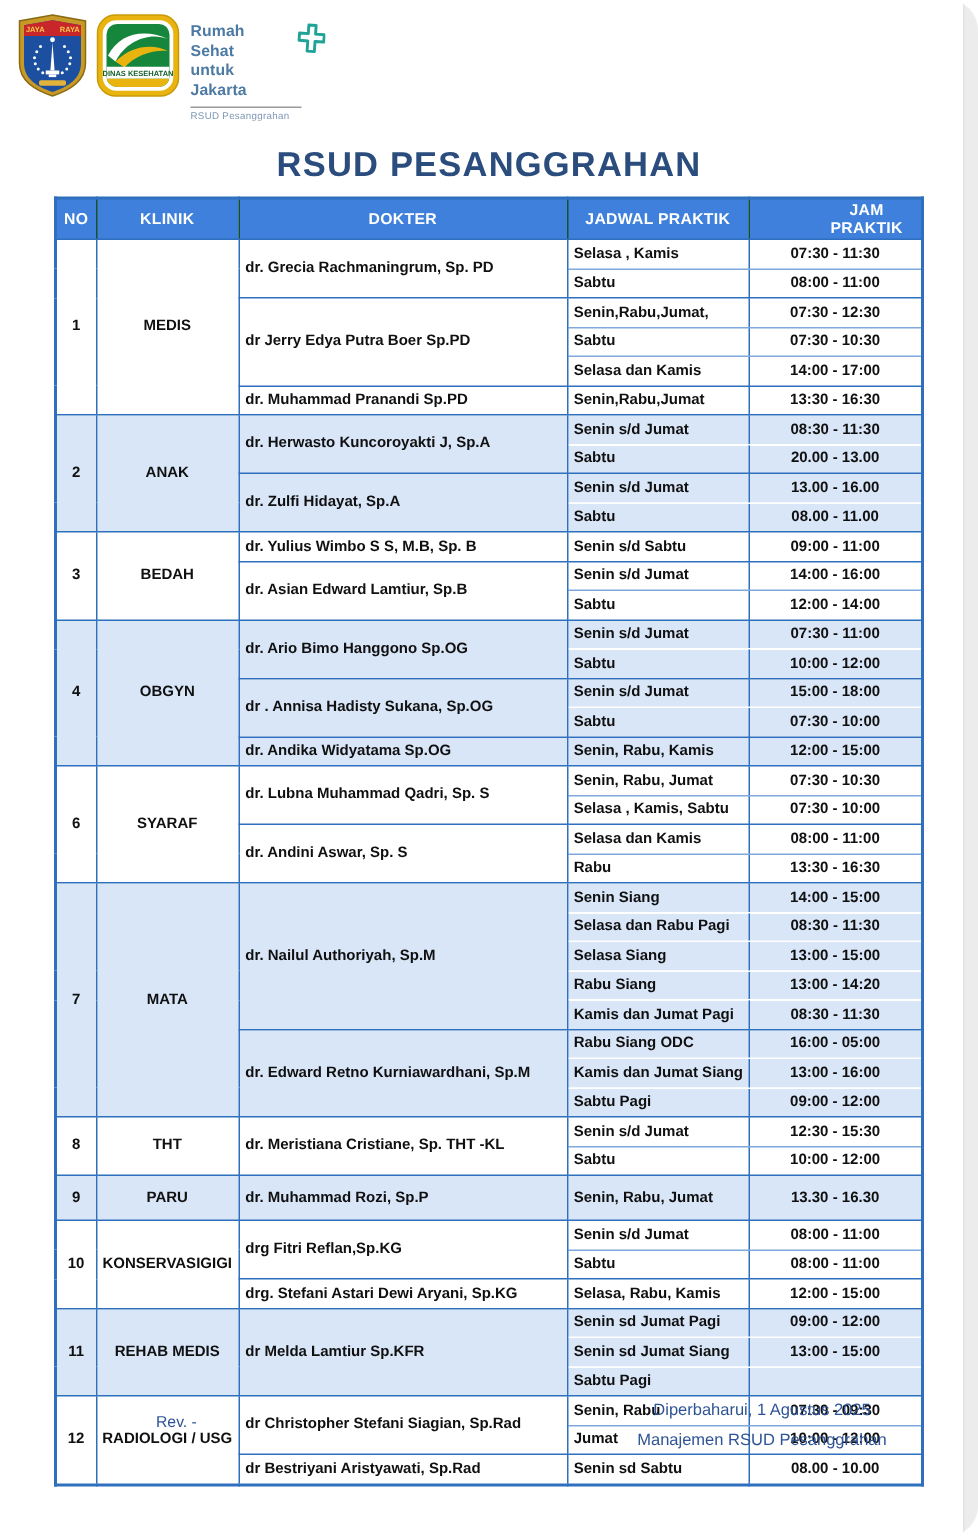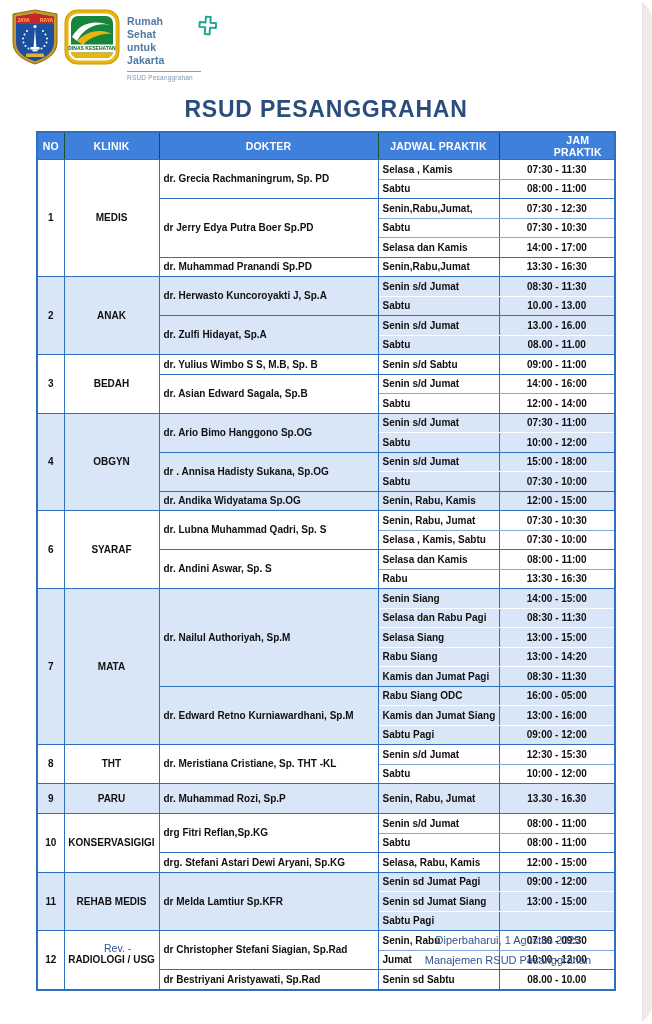--- a/index.html
+++ b/index.html
@@ -159,40 +159,40 @@
         </tr>
         <tr class="shade">
           <td class="no" rowspan="4">2</td>
           <td class="klinik" rowspan="4">ANAK</td>
           <td class="dokter" rowspan="2">dr. Herwasto Kuncoroyakti J, Sp.A</td>
           <td class="days sep shaded">Senin s/d Jumat</td>
           <td class="time sep shaded">08:30 - 11:30</td>
         </tr>
         <tr class="shade">
           <td class="days">Sabtu</td>
-          <td class="time">10.00 - 13.00</td>
+          <td class="time">20.00 - 13.00</td>
         </tr>
         <tr class="shade">
           <td class="dokter" rowspan="2">dr. Zulfi Hidayat, Sp.A</td>
           <td class="days sep shaded">Senin s/d Jumat</td>
           <td class="time sep shaded">13.00 - 16.00</td>
         </tr>
         <tr class="shade">
           <td class="days">Sabtu</td>
           <td class="time">08.00 - 11.00</td>
         </tr>
         <tr>
           <td class="no" rowspan="3">3</td>
           <td class="klinik" rowspan="3">BEDAH</td>
           <td class="dokter">dr. Yulius Wimbo S S, M.B, Sp. B</td>
           <td class="days">Senin s/d Sabtu</td>
           <td class="time">09:00 - 11:00</td>
         </tr>
         <tr>
-          <td class="dokter" rowspan="2">dr. Asian Edward Sagala, Sp.B</td>
+          <td class="dokter" rowspan="2">dr. Asian Edward Lamtiur, Sp.B</td>
           <td class="days sep">Senin s/d Jumat</td>
           <td class="time sep">14:00 - 16:00</td>
         </tr>
         <tr>
           <td class="days">Sabtu</td>
           <td class="time">12:00 - 14:00</td>
         </tr>
         <tr class="shade">
           <td class="no" rowspan="5">4</td>
           <td class="klinik" rowspan="5">OBGYN</td>

